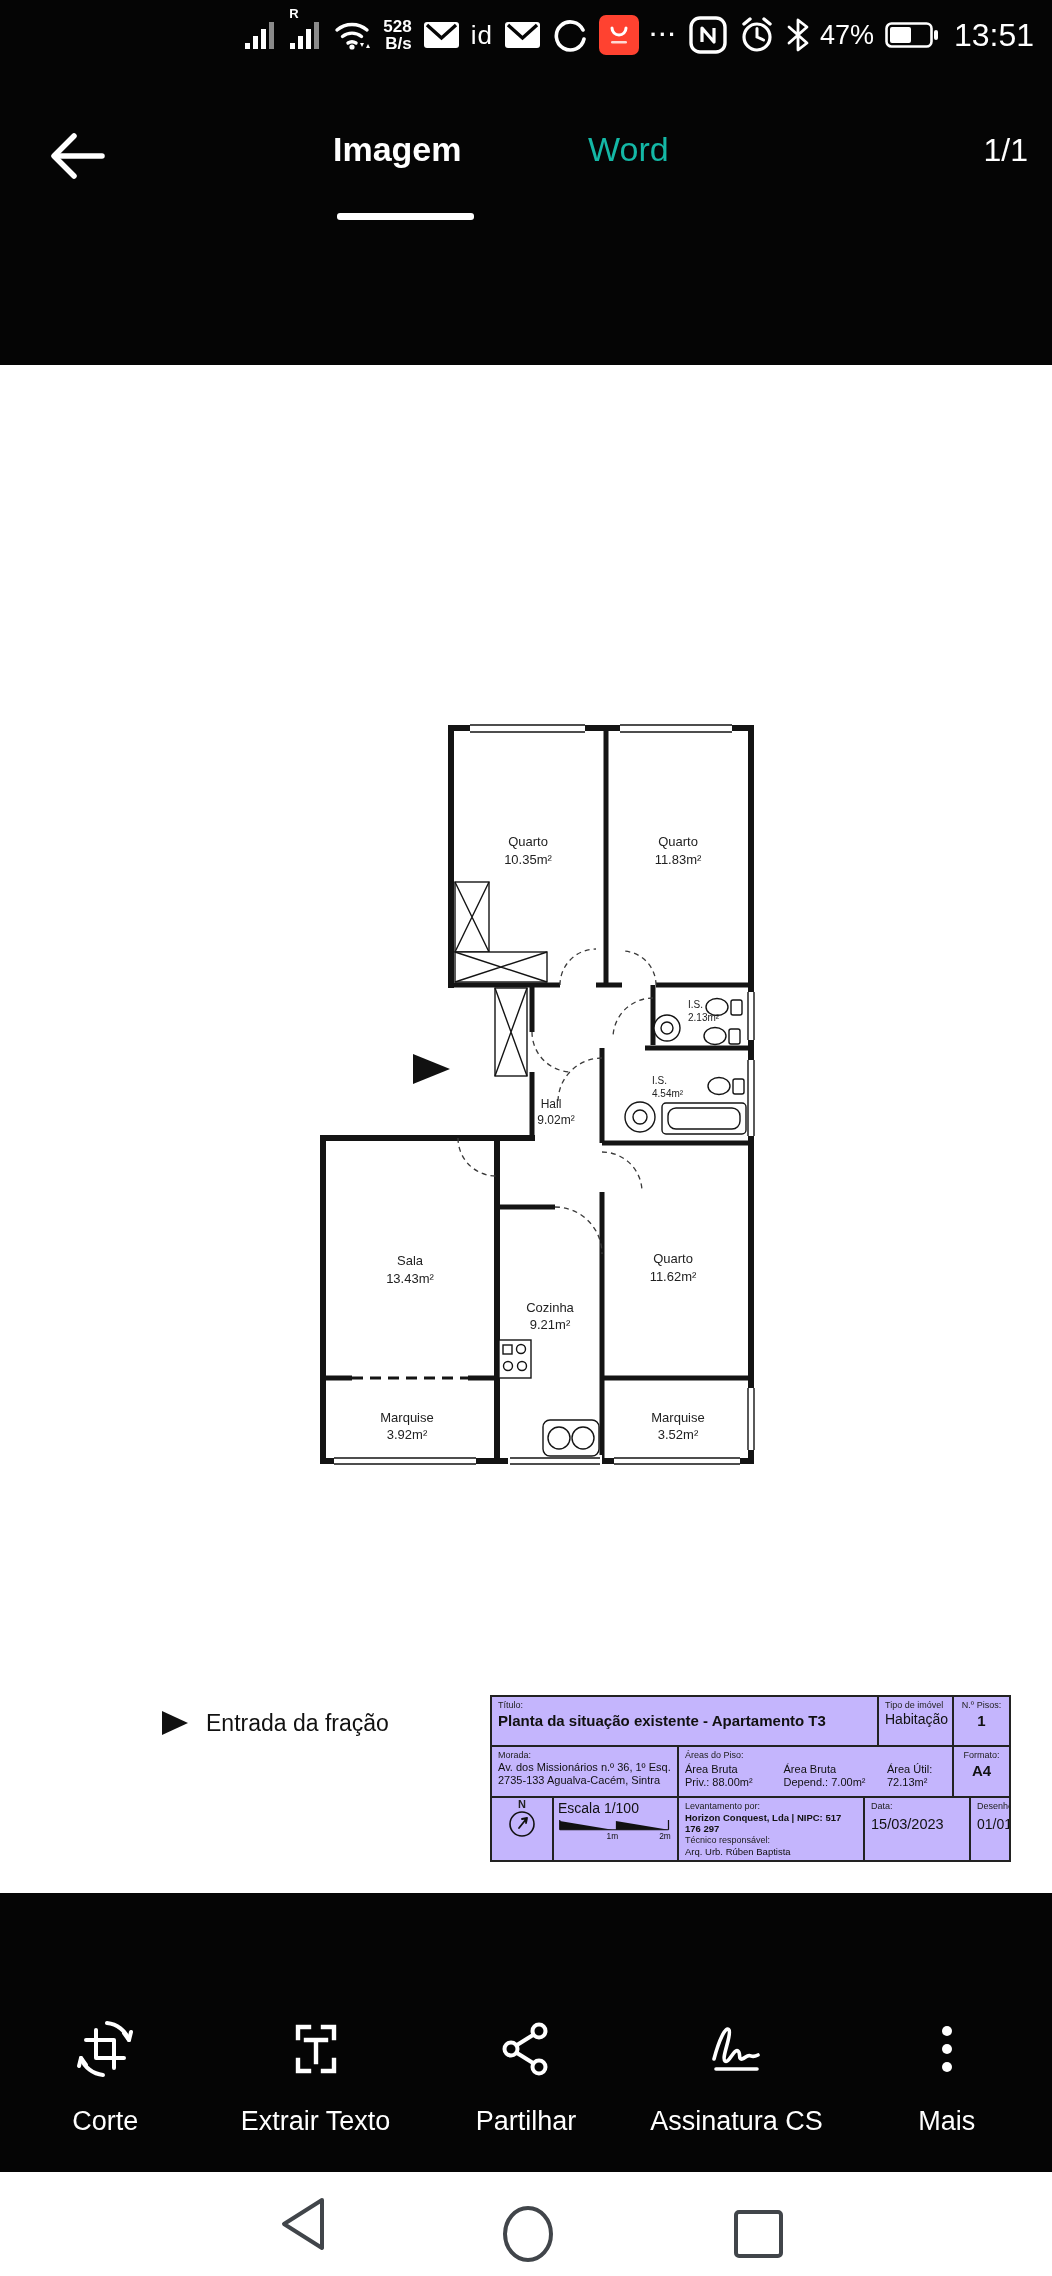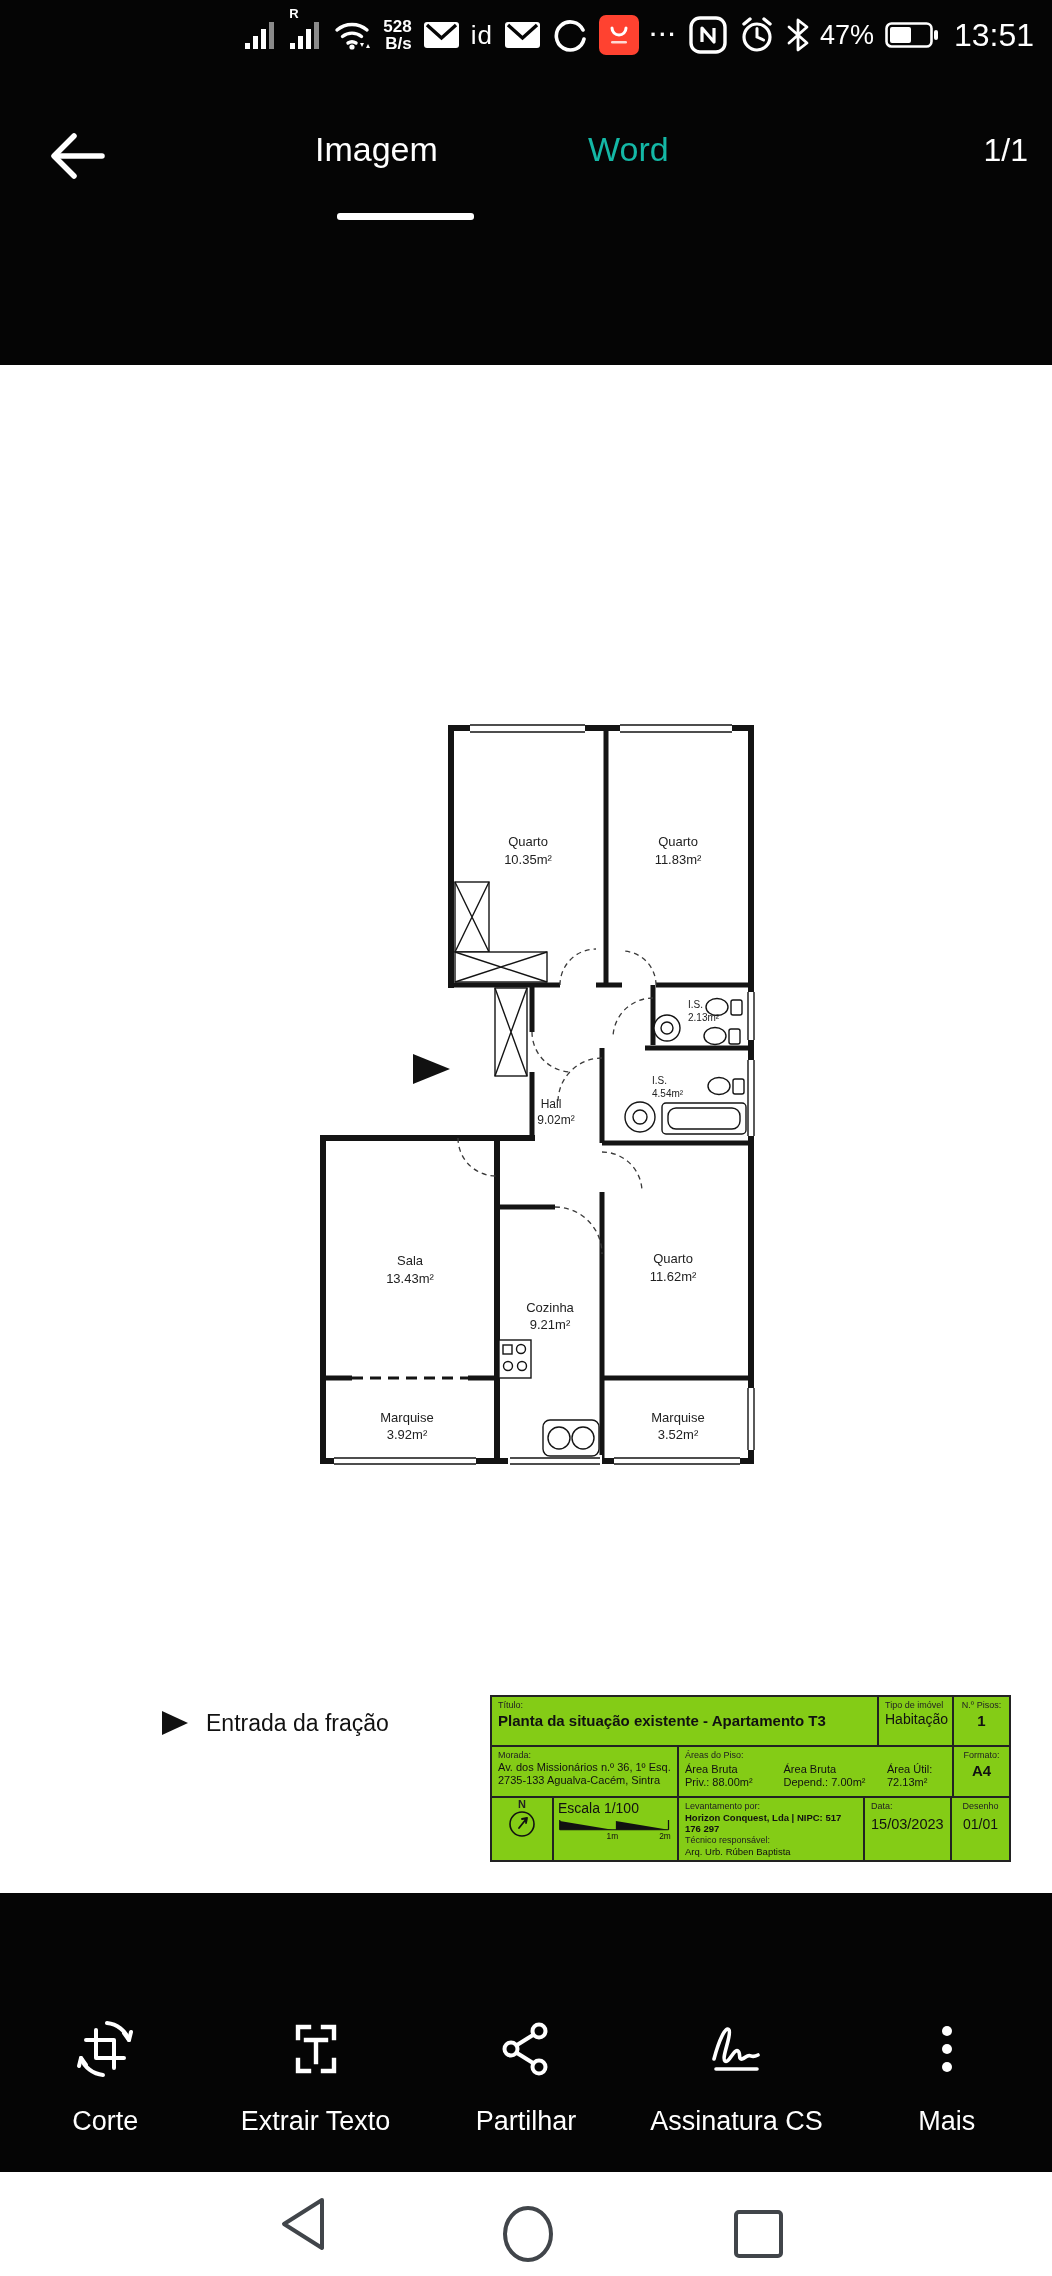--- a/index.html
+++ b/index.html
@@ -23,21 +23,21 @@
   .tab.active{color:#fff;}
   .tab-underline{position:absolute;left:337px;top:143px;width:137px;height:7px;background:#fff;border-radius:3px;}
   .pageind{position:absolute;right:24px;top:62px;font-size:32px;color:#fff;}
   
   .content{position:absolute;top:365px;left:0;width:1052px;height:1528px;background:#fff;}
   .plan{position:absolute;left:310px;top:355px;width:455px;height:745px;}
   .entrada{position:absolute;left:158px;top:1342px;display:flex;align-items:center;gap:16px;}
   .entrada-label{font-size:23px;color:#111;}
   
   .tblock{position:absolute;left:490px;top:1330px;width:521px;height:167px;border:2px solid #222;
-          display:flex;flex-direction:column;background:#84cc16;color:#111;}
+          display:flex;flex-direction:column;background:#c4b5fd;color:#111;}
   .trow{display:flex;border-bottom:2px solid #222;}
   .trow:last-child{border-bottom:none;}
   .tc{border-right:2px solid #222;padding:3px 6px;overflow:hidden;}
   .tc:last-child{border-right:none;}
   .lab{font-size:9px;color:#222;line-height:11px;}
   .big{font-size:15px;font-weight:bold;line-height:19px;}
   .med{font-size:13px;line-height:16px;}
   .sm{font-size:11px;line-height:13px;}
   .xs{font-size:9.5px;line-height:11.5px;}
   .ctr{text-align:center;}
@@ -143,21 +143,21 @@
 
   <div class="header">
     <span class="back">
       <svg width="62" height="52" viewBox="0 0 62 52">
           <g stroke="#fff" stroke-width="5.5" fill="none" stroke-linecap="round" stroke-linejoin="round">
             <path d="M28,6 L8,26 L28,46"></path>
             <path d="M9,26 H56"></path>
           </g>
         </svg>
     </span>
-    <span class="tab active" style="left:315px;">Imagem</span>
+    <span class="tab active" style="left:333px;font-weight:bold;">Imagem</span>
     <div class="tab-underline"></div>
     <span class="tab" style="left:588px;">Word</span>
     <span class="pageind">1/1</span>
   </div>
 
   <div class="content">
 
     <svg class="plan" viewBox="0 0 455 745">
 
       <g stroke="#141414" fill="none">
@@ -314,21 +314,21 @@
             <text x="62" y="25" font-size="9.5" text-anchor="middle" fill="#111">1m</text>
             <text x="122" y="25" font-size="9.5" text-anchor="middle" fill="#111">2m</text>
           </svg>
         </div>
         <div class="tc" style="width:186px;">
           <div class="lab">Levantamento por:</div>
           <div class="xs" style="font-weight:bold;">Horizon Conquest, Lda | NIPC: 517 176 297</div>
           <div class="lab">Técnico responsável:</div>
           <div class="xs">Arq. Urb. Rúben Baptista</div>
         </div>
-        <div class="tc" style="width:87px;">
+        <div class="tc" style="width:106px;">
           <div class="lab">Data:</div>
           <div class="med" style="font-size:14.5px;margin-top:4px;">15/03/2023</div>
         </div>
         <div class="tc ctr" style="flex:1;">
           <div class="lab">Desenho</div>
           <div class="med" style="font-size:14px;margin-top:4px;">01/01</div>
         </div>
       </div>
     </div>
   </div>

